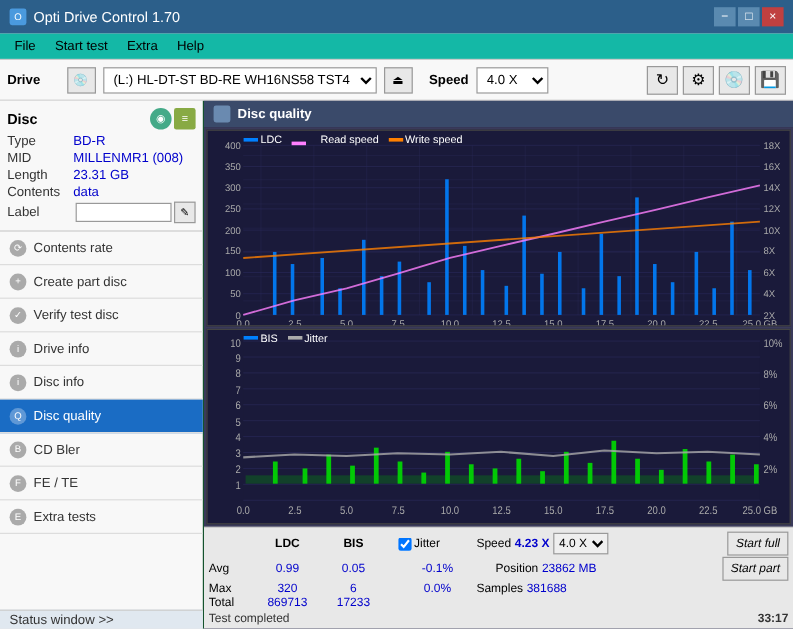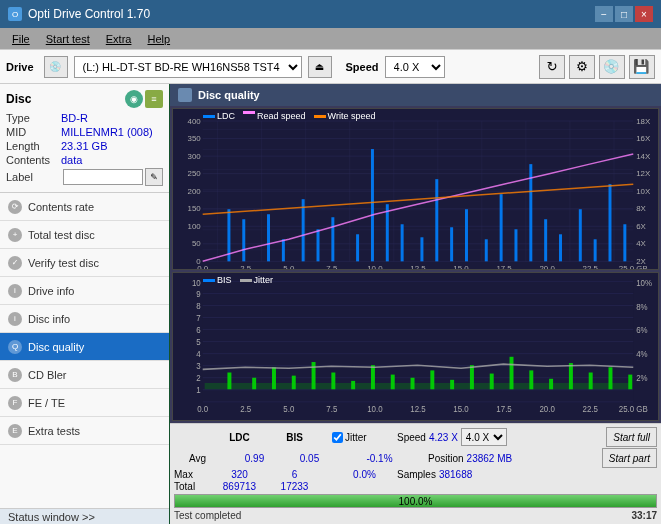--- a/index.html
+++ b/index.html
@@ -17,41 +17,40 @@
     }
     .titlebar-left { display: flex; align-items: center; gap: 6px; }
     .titlebar-icon { width: 14px; height: 14px; background: #4a9ade; border-radius: 2px; display: flex; align-items: center; justify-content: center; font-size: 8px; color: white; }
     .titlebar-title { font-size: 12px; }
     .titlebar-controls { display: flex; gap: 2px; }
     .titlebar-btn { width: 18px; height: 16px; background: #5a8ab0; border: none; color: white; font-size: 10px; cursor: pointer; display: flex; align-items: center; justify-content: center; }
     .titlebar-btn.close { background: #c04040; }
 
     
     .menubar {
-      background: #a3a3a3;
+      background: #14b8a6;
       height: 22px;
       display: flex;
       align-items: center;
       padding: 0 4px;
       border-bottom: 1px solid #ccc;
-      text-decoration: underline;
     }
     .menu-item { padding: 2px 8px; font-size: 11px; cursor: pointer; }
 
     
     .drivebar {
       background: #f8f8f8;
       height: 34px;
       display: flex;
       align-items: center;
       padding: 0 6px;
       border-bottom: 1px solid #ccc;
       gap: 6px;
     }
-    .drive-label { font-size: 11px; font-weight: bold; margin-right: 4px; }
+    .drive-label { font-size: 11px; font-weight: bold; margin-right: 16px; }
     .drive-select {
       background: white;
       border: 1px solid #999;
       height: 22px;
       font-size: 11px;
       padding: 0 4px;
       min-width: 200px;
     }
     .drive-btn { width: 24px; height: 22px; background: #e8e8e8; border: 1px solid #999; cursor: pointer; display: flex; align-items: center; justify-content: center; font-size: 10px; }
     .speed-label { font-size: 11px; font-weight: bold; margin-left: 8px; }
@@ -230,21 +229,21 @@
         <button class="label-btn">✎</button>
       </div>
     </div>
 
     <div class="nav-item">
       <div class="nav-icon">⟳</div>
       <span>Contents rate</span>
     </div>
     <div class="nav-item">
       <div class="nav-icon">+</div>
-      <span>Total test disc</span>
+      <span>Create part disc</span>
     </div>
     <div class="nav-item">
       <div class="nav-icon">✓</div>
       <span>Verify test disc</span>
     </div>
     <div class="nav-item">
       <div class="nav-icon">i</div>
       <span>Drive info</span>
     </div>
     <div class="nav-item">
@@ -282,21 +281,21 @@
 
     <div style="flex:1;display:flex;flex-direction:column;padding:2px;gap:2px;background:#3a3a5a;overflow:hidden;">
 
       <div style="flex:1;position:relative;background:#1a1a3a;border:1px solid #444;">
         
         <div style="position:absolute;top:2px;left:30px;z-index:10;display:flex;gap:8px;align-items:center;">
           <div style="display:flex;align-items:center;gap:2px;font-size:9px;color:white;">
             <div style="width:12px;height:3px;background:#0080ff;"></div>
             <span>LDC</span>
           </div>
-          <div style="display:flex;align-items:flex-start;gap:2px;font-size:9px;color:white;">
+          <div style="display:flex;align-items:flex-end;gap:12px;font-size:9px;color:white;">
             <div style="width:12px;height:3px;background:#ff80ff;"></div>
             <span>Read speed</span>
           </div>
           <div style="display:flex;align-items:center;gap:2px;font-size:9px;color:white;">
             <div style="width:12px;height:3px;background:#ff8000;"></div>
             <span>Write speed</span>
           </div>
         </div>
 
         <svg width="100%" height="100%" viewBox="0 0 490 160" preserveAspectRatio="none">
@@ -478,30 +477,30 @@
         <div style="width:38px;"></div>
         <div style="width:55px;text-align:center;font-size:10px;font-weight:bold;">LDC</div>
         <div style="width:55px;text-align:center;font-size:10px;font-weight:bold;">BIS</div>
         <div style="width:10px;"></div>
         <div style="display:flex;align-items:center;gap:2px;width:65px;">
           <input type="checkbox" checked="" style="width: 11px; height: 11px;">
           <span style="font-size:10px;">Jitter</span>
         </div>
         <div style="display:flex;align-items:center;gap:3px;flex:1;">
           <span style="font-size:10px;">Speed</span>
-          <span style="font-size:10px;color:#0000cc;font-weight:normal;text-align:center;">4.23 X</span>
+          <span style="font-size:10px;color:#0000cc;font-weight:bold;text-align:center;">4.23 X</span>
           <select style="font-size:10px;height:18px;border:1px solid #999;">
             <option>4.0 X</option>
           </select>
         </div>
         <button class="start-btn">Start full</button>
       </div>
 
       <div style="display:flex;align-items:center;gap:0;margin-bottom:1px;">
-        <div style="width:38px;font-size:10px;margin-left:15px;">Avg</div>
+        <div style="width:38px;font-size:10px;">Avg</div>
         <div style="width:55px;text-align:center;font-size:10px;color:#0000cc;">0.99</div>
         <div style="width:55px;text-align:center;font-size:10px;color:#0000cc;">0.05</div>
         <div style="width:10px;"></div>
         <div style="width:65px;text-align:center;font-size:10px;color:#0000cc;">-0.1%</div>
         <div style="display:flex;align-items:center;gap:3px;flex:1;">
           <span style="font-size:10px;margin-left:16px;">Position</span>
           <span style="font-size:10px;color:#0000cc;">23862 MB</span>
         </div>
         <button class="start-btn">Start part</button>
       </div>
@@ -517,24 +516,20 @@
           <span style="font-size:10px;color:#0000cc;">381688</span>
         </div>
       </div>
 
       <div style="display:flex;align-items:center;gap:0;margin-bottom:2px;">
         <div style="width:38px;font-size:10px;">Total</div>
         <div style="width:55px;text-align:center;font-size:10px;color:#0000cc;">869713</div>
         <div style="width:55px;text-align:center;font-size:10px;color:#0000cc;">17233</div>
       </div>
 
-      <div style="position:relative;height:14px;background:#c0c0c0;border:1px solid #999;margin-bottom:2px;">
-        <div style="width:100%;height:100%;background:linear-gradient(to bottom, #70d070, #30a030);"></div>
-        <div style="position:absolute;top:0;left:0;right:0;bottom:0;display:flex;align-items:center;justify-content:center;font-size:10px;color:#000;">100.0%</div>
-      </div>
 
       <div style="display:flex;justify-content:space-between;align-items:center;">
         <span style="font-size:10px;color:#333;">Test completed</span>
         <span style="font-size:10px;color:#333;font-weight:bold;">33:17</span>
       </div>
 
     </div>
   </div>
 </div>
 

